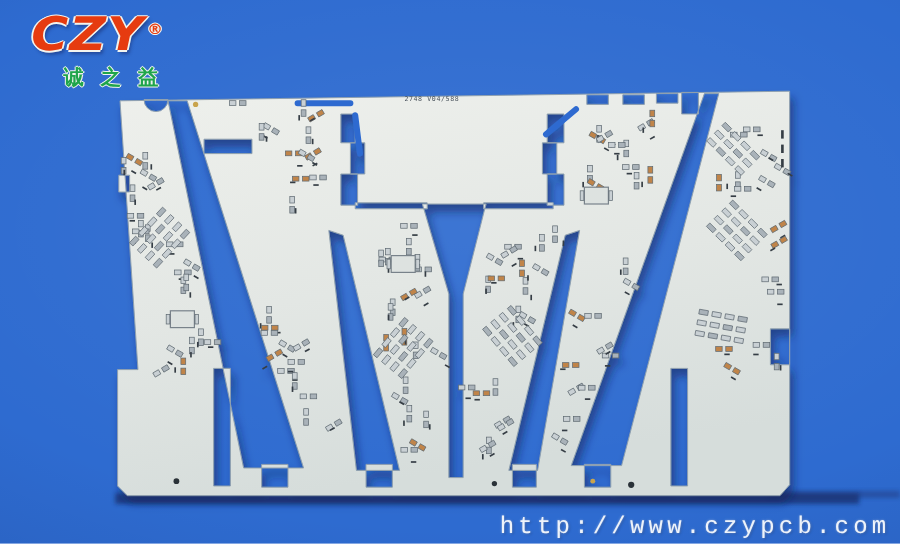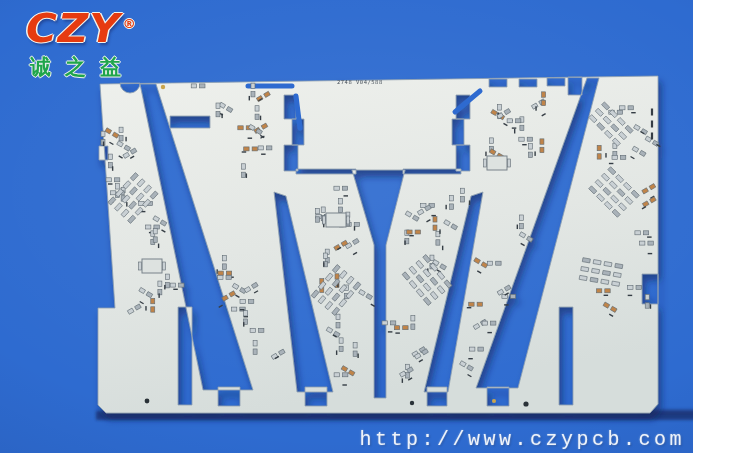--- a/index.html
+++ b/index.html
@@ -1,18 +1,18 @@
 <!DOCTYPE html>
 <html style="--bg: #2e6bd0; --logo-red: #e63b10; --logo-green: #1fa54b; --url-color: #eef3fa;"><head>
 <meta charset="utf-8">
 <style>
   html,body{margin:0;padding:0;}
   .scene{
     position:relative;
-    width:693px;height:453px;
+    width:750px;height:453px;
     overflow:hidden;
     background:
       radial-gradient(ellipse 120% 100% at 52% 42%, rgba(255,255,255,0.07) 0%, rgba(0,10,60,0.00) 55%, rgba(0,5,40,0.16) 100%),
       var(--bg,#2e6bd0);
     font-family:"Liberation Sans", sans-serif;
   }
   svg.pcb{position:absolute;left:0;top:0;}
   .logo{position:absolute;left:26px;top:8px;line-height:1;user-select:none;}
   .logo-main{
     font-family:"DejaVu Sans", sans-serif;
@@ -23,22 +23,22 @@
       -1.5px 0 0 #f2f4ef, 1.5px 0 0 #f2f4ef, 0 -1.5px 0 #f2f4ef, 0 1.5px 0 #f2f4ef,
       2px 3px 3px rgba(20,30,90,.45);
     transform:scaleY(.92);
   }
   .logo-main .reg{
     font-size:13px;font-style:normal;vertical-align:super;
     letter-spacing:0;margin-left:2px;
     text-shadow:-1px 0 0 #f2f4ef,1px 0 0 #f2f4ef,0 -1px 0 #f2f4ef,0 1px 0 #f2f4ef;
   }
   .logo-sub{
-    margin-top:6px;margin-left:4px;
-    font-weight:bold;font-size:21px;letter-spacing:14px;
+    margin-top:6px;margin-left:27px;
+    font-weight:bold;font-size:17px;letter-spacing:14px;
     color:var(--logo-green,#1fa54b);
     text-shadow:-1px 0 0 #eef2ee,1px 0 0 #eef2ee,0 -1px 0 #eef2ee,0 1px 0 #eef2ee;
   }
   .url{
     position:absolute;right:8px;bottom:2px;
     font-family:"Liberation Mono", monospace;
     font-size:20px;letter-spacing:3.5px;
     color:var(--url-color,#eef3fa);
     text-shadow:0 0 2px rgba(220,235,255,.55), 1px 1px 2px rgba(10,20,60,.35);
     cursor:pointer;

